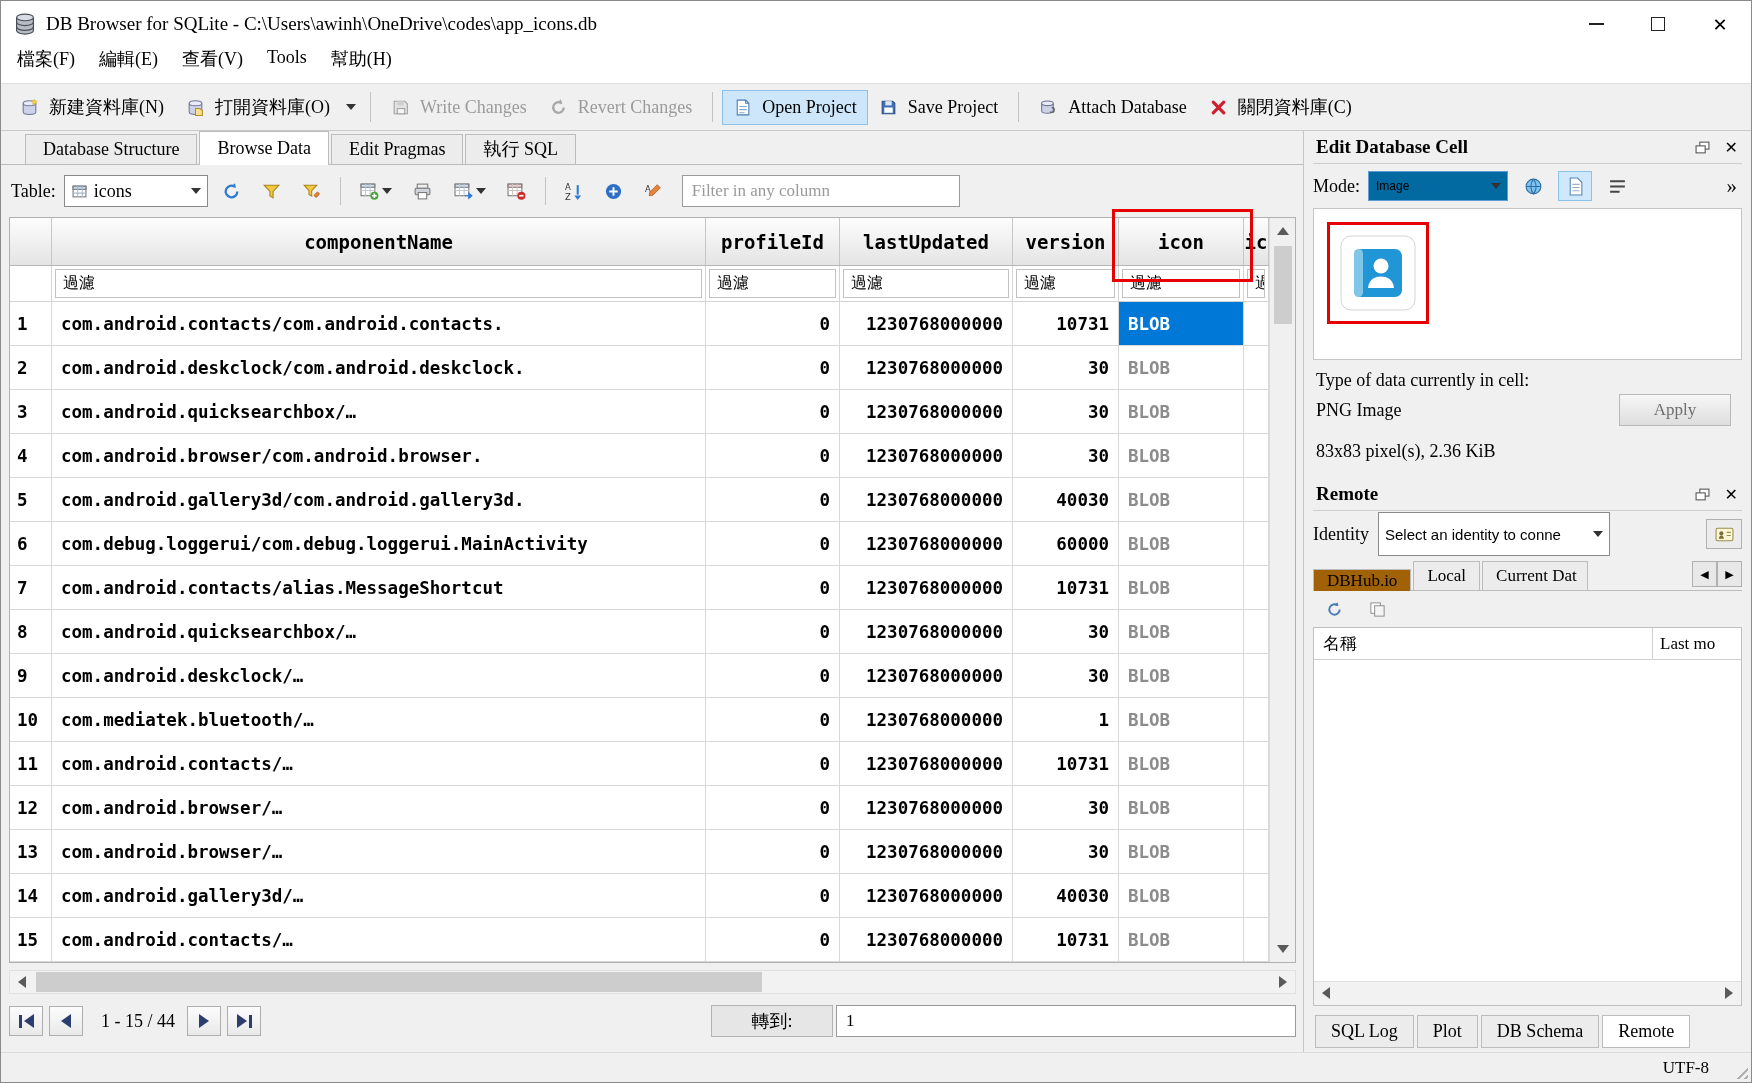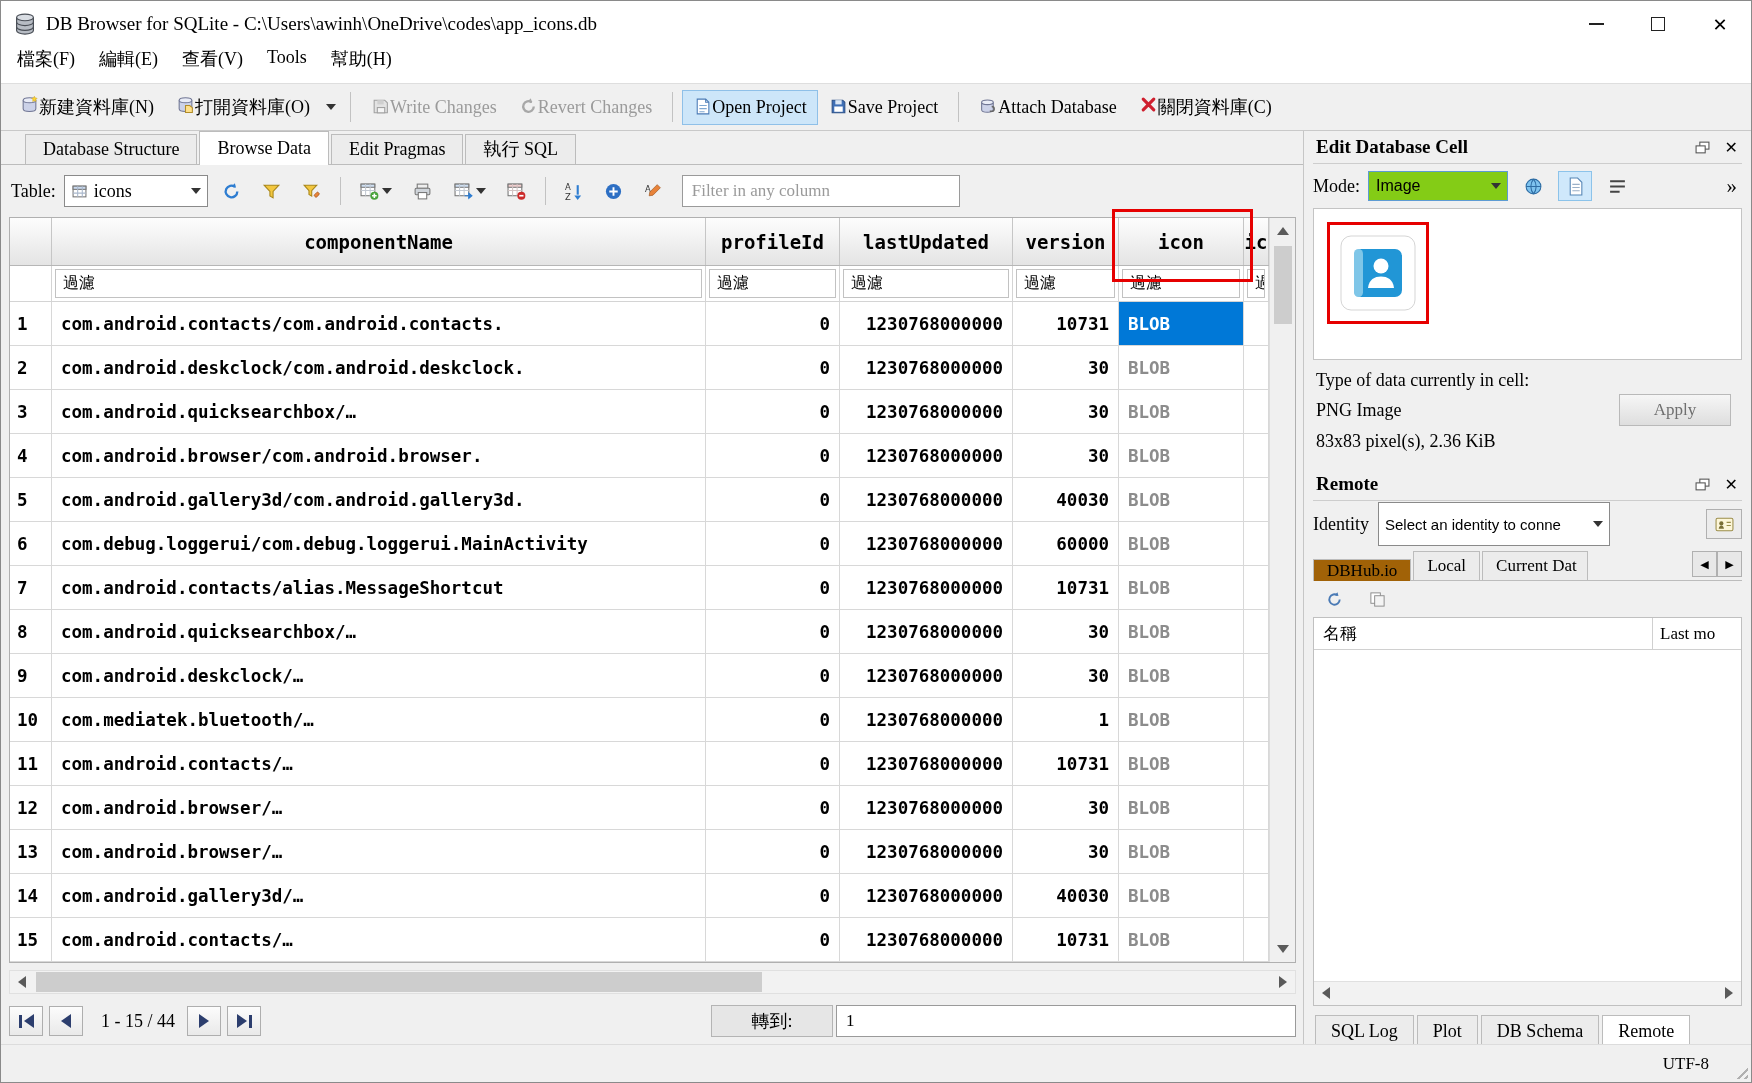--- a/index.html
+++ b/index.html
@@ -17,21 +17,21 @@
 .min-bar{width:15px;height:2px;background:#222}
 .max-box{width:14px;height:14px;border:1.6px solid #222}
 .x-glyph{font-size:18px;font-family:"DejaVu Sans",sans-serif}
 
 
 .menubar{height:36px;background:#fff;display:flex;align-items:flex-start;padding:0 4px;flex:0 0 auto}
 .menu-item{padding:0 12px}
 
 
 .toolbar{height:48px;background:#f0f0f0;border-top:1px solid #dedede;border-bottom:1px solid #c9c9c9;display:flex;align-items:center;padding:0 8px;flex:0 0 auto}
-.tb-btn{display:flex;align-items:flex-start;gap:0;padding:6px 10px;border:1px solid transparent;white-space:nowrap}
+.tb-btn{display:flex;align-items:center;gap:10px;padding:6px 10px;border:1px solid transparent;white-space:nowrap}
 .tb-btn.disabled{color:#9b9b9b}
 .tb-btn.highlight{background:#cde6f9;border-color:#8fc0e8}
 .tb-sep{width:1px;height:30px;background:#c2c2c2;margin:0 9px}
 .tb-dd{padding:6px 5px;display:flex;align-items:center}
 .dd-arrow{width:0;height:0;border-left:5px solid transparent;border-right:5px solid transparent;border-top:6px solid #333}
 
 
 .main{flex:1;display:flex;position:relative;min-height:0}
 .left{width:1302px;display:flex;flex-direction:column;position:relative}
 .right{flex:1;border-left:1px solid #c6c6c6;display:flex;flex-direction:column;position:relative;padding:0 9px 34px 9px;min-height:0}
@@ -100,30 +100,30 @@
 .range-text{margin:0 12px}
 .goto-box{margin-left:auto;width:122px;height:32px;background:#e6e6e6;border:1px solid #b4b4b4;display:flex;align-items:center;justify-content:center}
 .goto-input{width:460px;height:32px;border:1px solid #9a9a9a;font-size:17px;padding:0 9px;font-family:"Liberation Serif",serif;margin-left:3px}
 
 
 .panel-header{height:33px;display:flex;align-items:center;border-bottom:1px solid #cdcdcd;flex:0 0 auto}
 .panel-title{font-weight:bold;font-size:19px;padding-left:3px}
 .panel-icons{margin-left:auto;display:flex;align-items:center;gap:15px;padding-right:4px}
 .close-x{font-size:16px;font-weight:bold;font-family:"DejaVu Sans",sans-serif}
 .mode-row{height:44px;display:flex;align-items:center;gap:8px;flex:0 0 auto}
-.mode-select{width:140px;height:30px;border:1px solid #5d9bd3;background:#84cc16;display:flex;align-items:center;padding-left:7px;font-size:16px;font-family:"Liberation Sans",sans-serif}
+.mode-select{width:140px;height:30px;border:1px solid #5d9bd3;background:#0369a1;display:flex;align-items:center;padding-left:7px;font-size:12px;font-family:"Liberation Sans",sans-serif}
 .sm-btn{width:34px;height:30px;display:flex;align-items:center;justify-content:center;border:1px solid transparent}
 .sm-btn.active{background:#cfe8fb;border-color:#8cc3ea}
 .chev{margin-left:auto;font-size:21px;padding-right:5px}
 .preview{height:152px;background:#fff;border:1px solid #c4c4c4;position:relative;flex:0 0 auto}
 .icon-wrap{position:absolute;left:26px;top:26px}
 .cell-info{padding:10px 3px 0;flex:0 0 auto}
 .info-line2{display:flex;align-items:center;margin-top:3px}
 .apply-btn{margin-left:auto;width:112px;height:32px;border:1px solid #b9b9b9;background:linear-gradient(#f6f6f6,#dedede);color:#6f6f6f;font-size:17px;display:flex;align-items:center;justify-content:center;margin-right:8px}
-.info-line3{margin-top:5px}
+.info-line3{margin-top:15px}
 .remote{margin-top:16px;display:flex;flex-direction:column;flex:1;min-height:0}
 .identity-row{height:46px;display:flex;align-items:center;gap:9px;flex:0 0 auto}
 .id-select{width:232px;height:44px;border:1px solid #8a8a8a;background:#fff;font-size:15px;font-family:"Liberation Sans",sans-serif;display:flex;align-items:center;padding-left:6px;overflow:hidden;white-space:nowrap}
 .id-btn{margin-left:auto;width:36px;height:30px;border:1px solid #b0b0b0;background:#ececec;display:flex;align-items:center;justify-content:center}
 .r-tabs{display:flex;align-items:flex-end;height:34px;border-bottom:1px solid #bcbcbc;flex:0 0 auto;position:relative}
 .r-tab{font-size:17px;padding:4px 13px;border:1px solid #bcbcbc;border-bottom:none;background:#ececec;margin-right:2px;height:29px;display:flex;align-items:center;white-space:nowrap;overflow:hidden}
 .r-tab.active{background:#a16207;height:22px;margin-bottom:-1px}
 .r-tab.clip{max-width:106px}
 .tab-scroll{position:absolute;right:0;bottom:3px;display:flex}
 .ts-btn{width:25px;height:26px;border:1px solid #b0b0b0;background:#e8e8e8;display:flex;align-items:center;justify-content:center;font-size:11px;font-family:"DejaVu Sans",sans-serif}
@@ -131,21 +131,21 @@
 .r-list{flex:1;background:#fff;border:1px solid #c0c0c0;display:flex;flex-direction:column;min-height:0;position:relative}
 .r-list-head{height:32px;display:flex;border-bottom:1px solid #d0d0d0}
 .rl-col1{flex:1;display:flex;align-items:center;padding-left:9px;font-size:17px;border-right:1px solid #d0d0d0}
 .rl-col2{width:88px;display:flex;align-items:center;padding-left:7px;font-size:17px;overflow:hidden;white-space:nowrap}
 .r-list-scroll{margin-top:auto;height:24px;border-top:1px solid #e0e0e0;position:relative;background:#f2f2f2;flex:0 0 auto}
 .bottom-tabs{display:flex;margin-top:9px;flex:0 0 auto;padding-left:2px}
 .b-tab{padding:5px 15px;border:1px solid #bcbcbc;background:#ececec;margin-right:3px;white-space:nowrap}
 .b-tab.active{background:#fff}
 
 
-.statusbar{position:absolute;left:0;right:0;bottom:0;height:38px;background:#f0f0f0;border-top:1px solid #dcdcdc;display:flex;align-items:center;justify-content:flex-end;padding-right:42px;font-size:17px}
+.statusbar{position:absolute;left:0;right:0;bottom:0;height:30px;background:#f0f0f0;border-top:1px solid #dcdcdc;display:flex;align-items:center;justify-content:flex-end;padding-right:42px;font-size:17px}
 .grip{position:absolute;right:3px;bottom:3px;width:15px;height:15px;background:repeating-linear-gradient(135deg,transparent 0 3px,#b0b0b0 3px 5px);clip-path:polygon(100% 0,100% 100%,0 100%)}
 </style>
 </head>
 <body>
 
 <div class="window">
 
   <div class="titlebar">
     <span class="t-icon">
       <svg width="24" height="24" viewBox="0 0 20 20">

